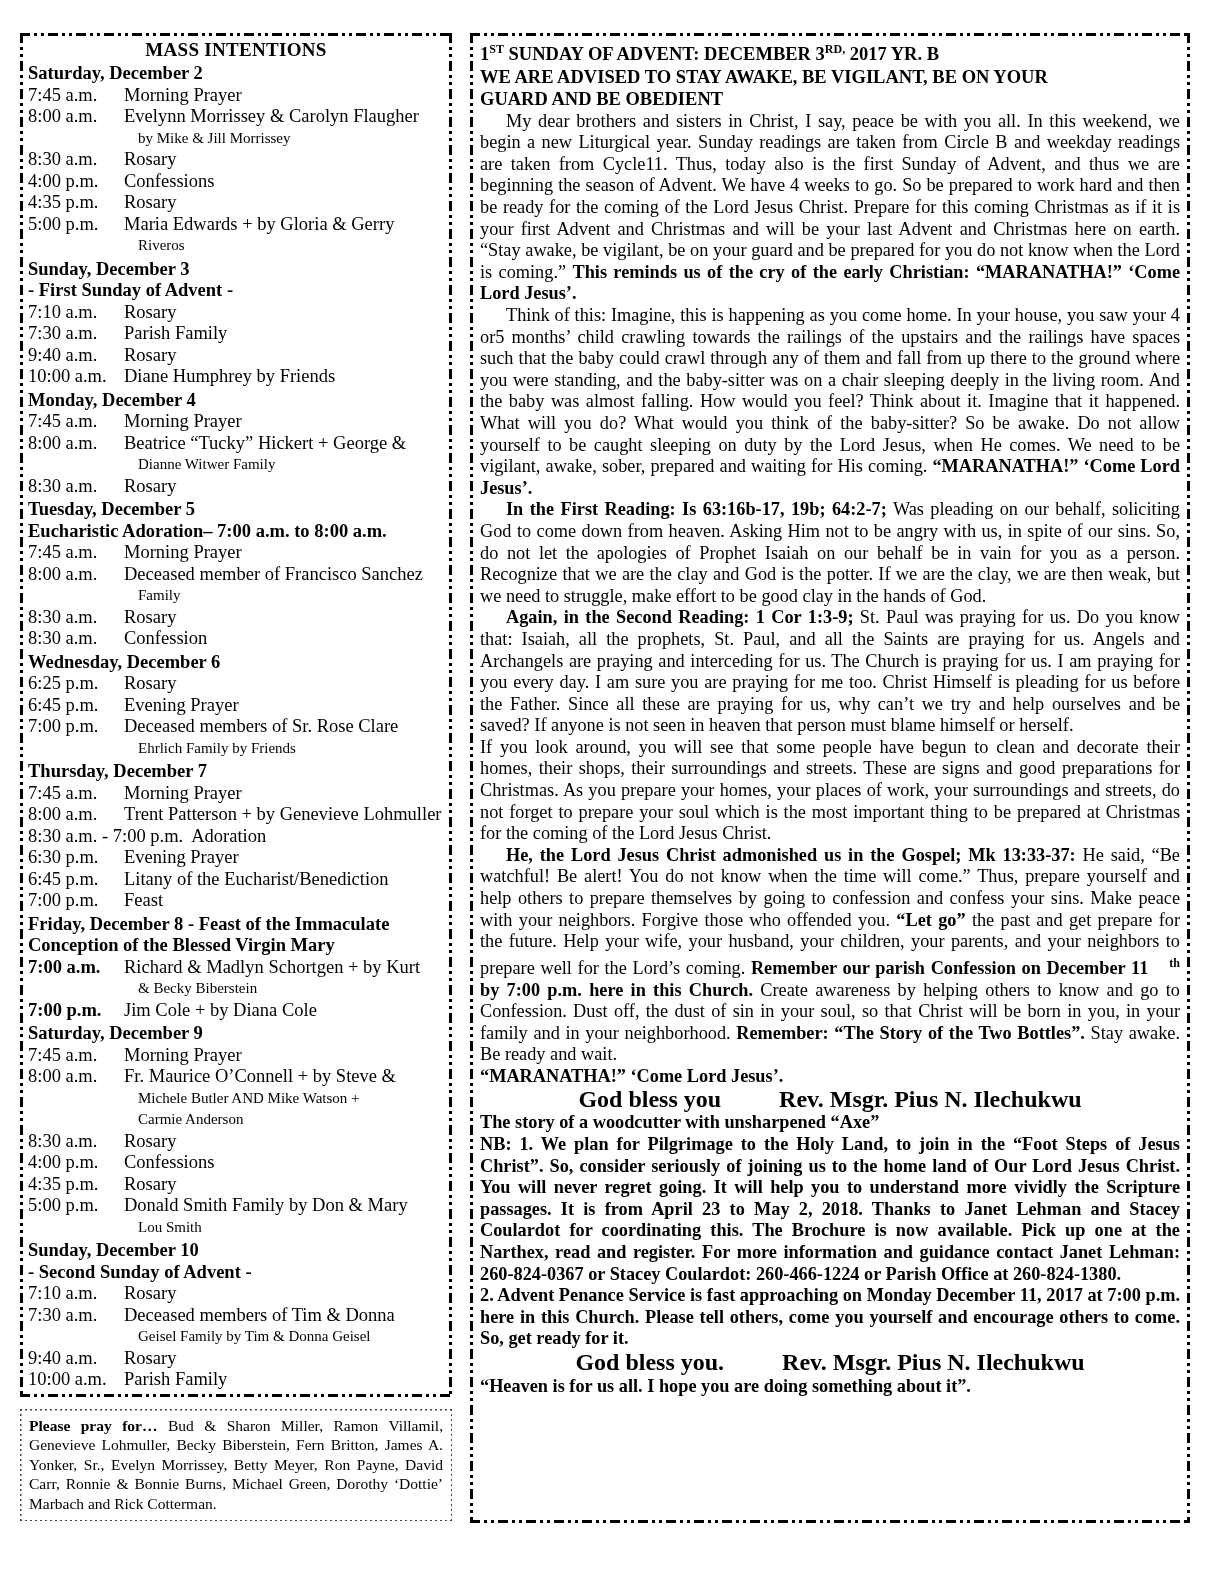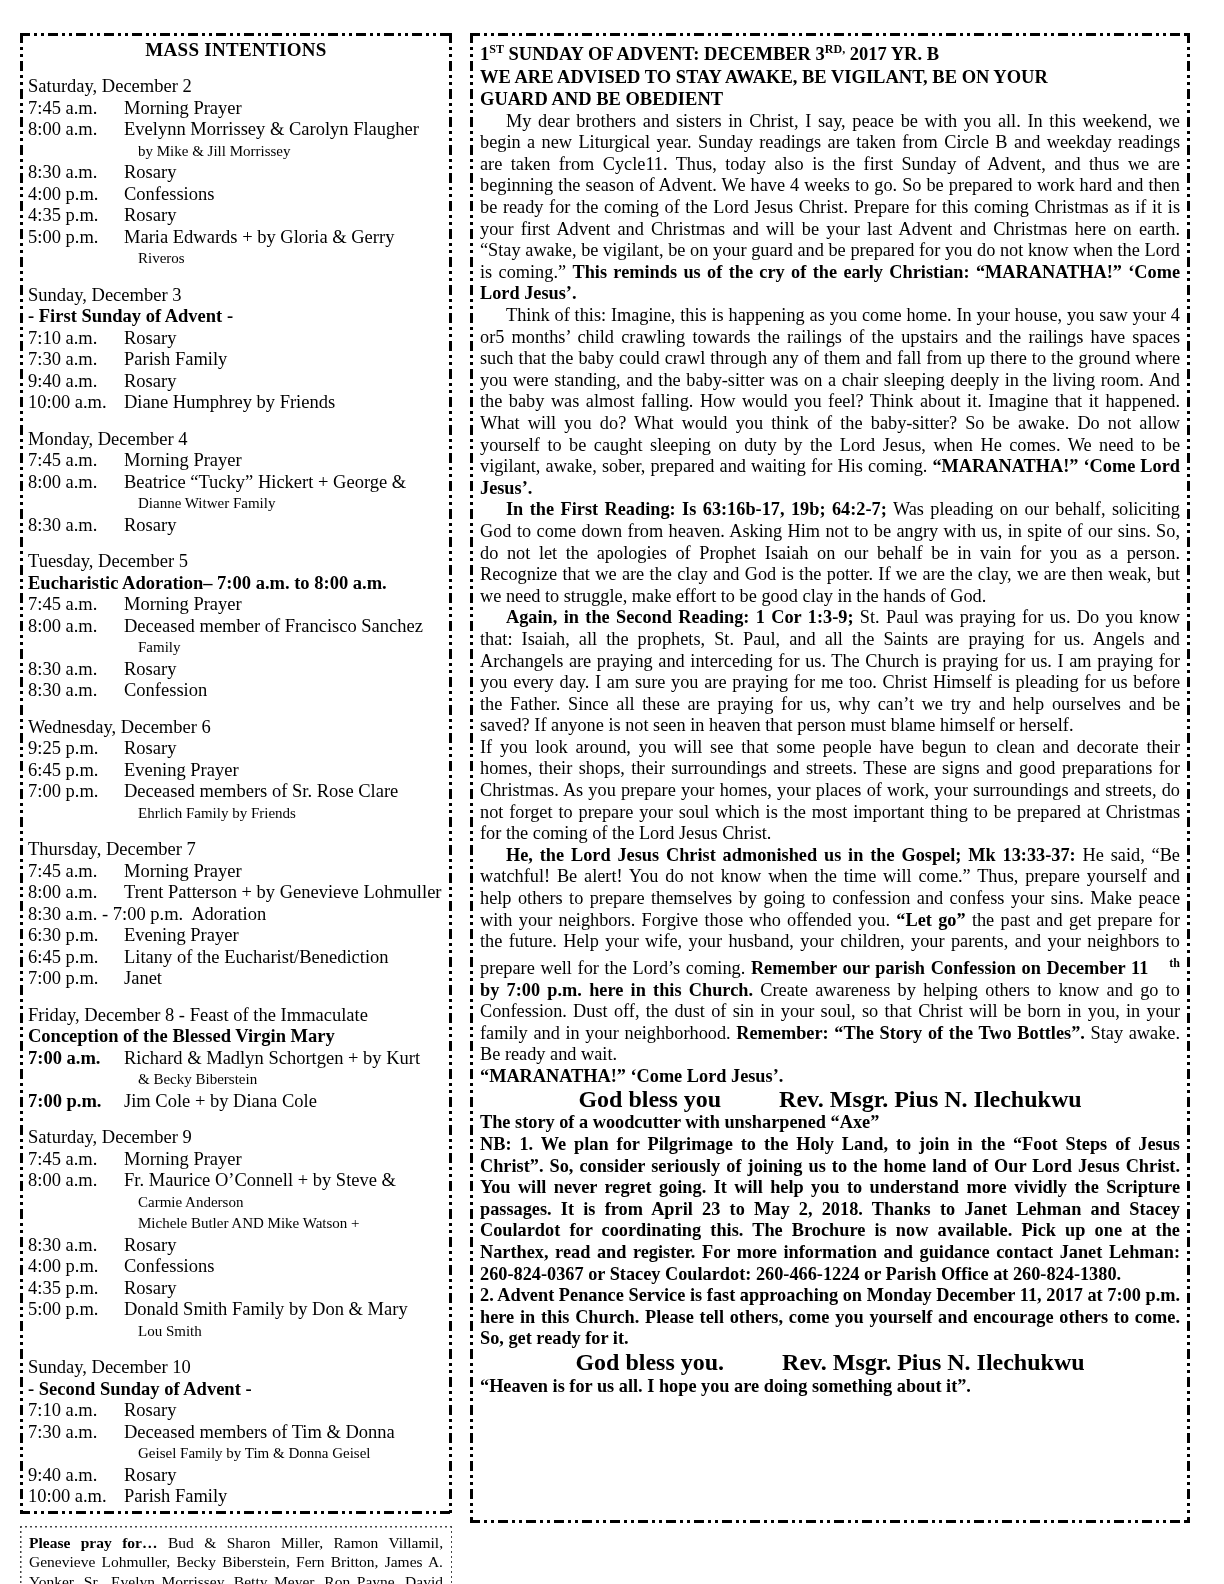--- a/index.html
+++ b/index.html
@@ -58,24 +58,24 @@
 
   .mass-title {
     text-align: center;
     font-weight: bold;
     font-size: 19px;
     letter-spacing: 0.3px;
     margin: 2px 0 2px 0;
   }
 
   .day-head {
-    font-weight: normal;
+    font-weight: bold;
     font-size: 18.5px;
     line-height: 21.5px;
-    margin-top: 15px;
+    margin-top: 2px;
   }
   .day-sub {
     font-weight: bold;
     font-size: 18.5px;
     line-height: 21.5px;
   }
 
   .ev {
     display: flex;
     font-size: 18.5px;
@@ -250,21 +250,21 @@
           <div class="ev">
             <div class="ev-time">8:30 a.m.</div>
             <div class="ev-desc">Rosary</div>
           </div>
           <div class="ev">
             <div class="ev-time">8:30 a.m.</div>
             <div class="ev-desc">Confession</div>
           </div>
           <div class="day-head">Wednesday, December 6</div>
           <div class="ev">
-            <div class="ev-time">9:25 p.m.</div>
+            <div class="ev-time">6:25 p.m.</div>
             <div class="ev-desc">Rosary</div>
           </div>
           <div class="ev">
             <div class="ev-time">6:45 p.m.</div>
             <div class="ev-desc">Evening Prayer</div>
           </div>
           <div class="ev">
             <div class="ev-time">7:00 p.m.</div>
             <div class="ev-desc">Deceased members of Sr. Rose Clare</div>
           </div>
@@ -285,21 +285,21 @@
           <div class="ev">
             <div class="ev-time">6:30 p.m.</div>
             <div class="ev-desc">Evening Prayer</div>
           </div>
           <div class="ev">
             <div class="ev-time">6:45 p.m.</div>
             <div class="ev-desc">Litany of the Eucharist/Benediction</div>
           </div>
           <div class="ev">
             <div class="ev-time">7:00 p.m.</div>
-            <div class="ev-desc">Janet</div>
+            <div class="ev-desc">Feast</div>
           </div>
           <div class="day-head">Friday, December 8 - Feast of the Immaculate</div>
           <div class="day-sub">Conception of the Blessed Virgin Mary</div>
           <div class="ev">
             <div class="ev-time bold">7:00 a.m.</div>
             <div class="ev-desc">Richard &amp; Madlyn Schortgen + by Kurt</div>
           </div>
           <div class="ev-cont">&amp; Becky Biberstein</div>
           <div class="ev">
             <div class="ev-time bold">7:00 p.m.</div>
@@ -307,22 +307,22 @@
           </div>
           <div class="day-head">Saturday, December 9</div>
           <div class="ev">
             <div class="ev-time">7:45 a.m.</div>
             <div class="ev-desc">Morning Prayer</div>
           </div>
           <div class="ev">
             <div class="ev-time">8:00 a.m.</div>
             <div class="ev-desc">Fr. Maurice O’Connell + by Steve &amp;</div>
           </div>
+          <div class="ev-cont">Michele Butler AND Mike Watson +</div>
           <div class="ev-cont">Carmie Anderson</div>
-          <div class="ev-cont">Michele Butler AND Mike Watson +</div>
           <div class="ev">
             <div class="ev-time">8:30 a.m.</div>
             <div class="ev-desc">Rosary</div>
           </div>
           <div class="ev">
             <div class="ev-time">4:00 p.m.</div>
             <div class="ev-desc">Confessions</div>
           </div>
           <div class="ev">
             <div class="ev-time">4:35 p.m.</div>

